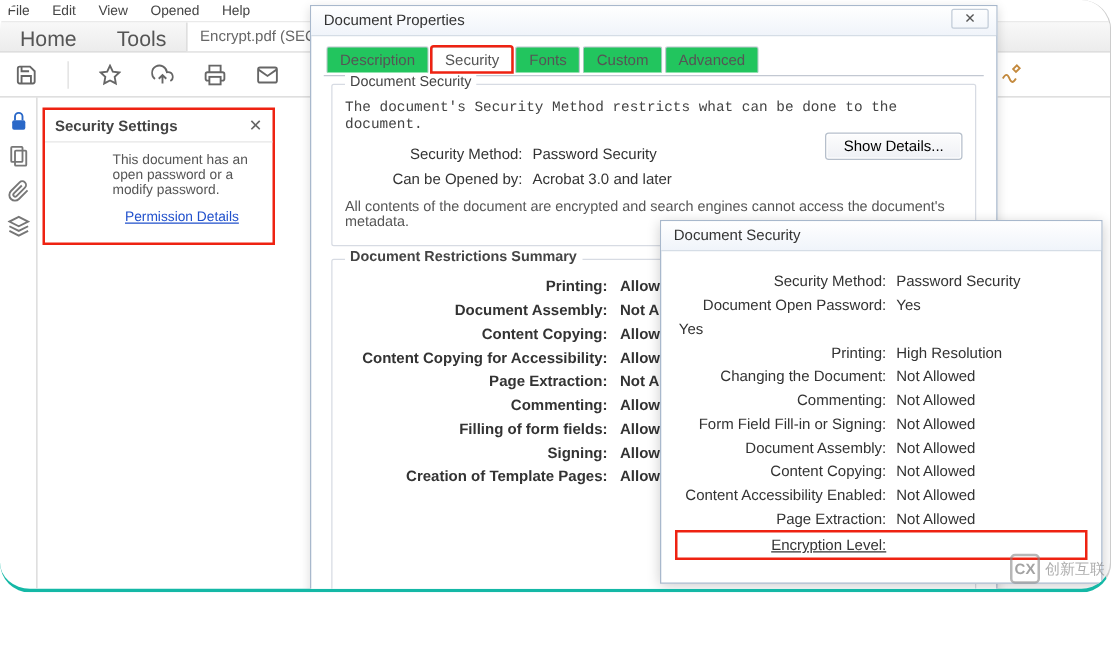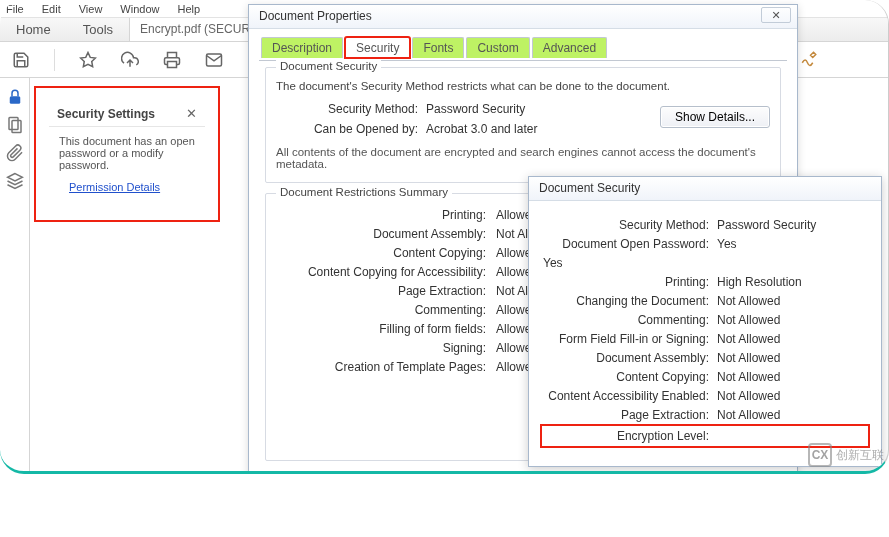--- a/index.html
+++ b/index.html
@@ -3,81 +3,81 @@
 <meta charset="utf-8">
 <style>
   * { box-sizing: border-box; }
   html, body { margin:0; padding:0; font-family: "Segoe UI", Tahoma, sans-serif; font-size:12px; color:#333; background:#fff; }
   .app { width:889px; height:474px; position:relative; overflow:hidden; border-right:1px solid #ccc; border-bottom:3px solid #14b8a6;border-radius:24px;}
   
   .menubar { height:18px; padding:0 4px; font-size:11px; color:#444; display:flex; gap:14px; align-items:center; border-bottom:1px solid #e3e3e3;}
   .menubar span { padding:1px 2px; }
   
   .tabrow { height:24px; background:linear-gradient(#f8f8f8,#ececec); border-bottom:1px solid #d5d5d5; display:flex; align-items:stretch; position:relative;}
-  .bigtab { padding:4px 16px 0 16px; font-size:13px; color:#555;}
+  .bigtab { padding:4px 16px 0 16px; font-size:17px; color:#555;}
   .filetab { border-left:1px solid #d5d5d5; padding:4px 30px 0 10px; font-size:12px; color:#666; background:#fff; position:relative;}
   .filetab .x { position:absolute; right:8px; top:5px; font-size:11px;}
   
   .icontb { height:36px; border-bottom:1px solid #d5d5d5; display:flex; align-items:center; gap:24px; padding:0 12px; position:relative;}
   .icontb .ico { width:18px; height:18px; color:#666; display:flex; align-items:center; justify-content:center;}
   .icontb .sep { width:1px; height:22px; background:#ddd;}
   .rightico { position:absolute; right:70px; top:8px; display:flex; gap:26px;}
   
   .leftrail { position:absolute; left:0; top:78px; bottom:0; width:30px; border-right:1px solid #d5d5d5;}
   .leftrail .ico { width:18px; height:18px; margin:10px auto; color:#777; display:block;}
   
-  .leftpanel { position:absolute; left:34px; top:86px; width:186px; border:2px solid #e21; padding:13px;}
+  .leftpanel { position:absolute; left:34px; top:86px; width:186px; border:2px solid #e21; padding:0;}
   .lp-title { display:flex; align-items:center; padding:5px 8px; border-bottom:1px solid #e6e6e6;}
   .lp-title b { font-size:12px; font-weight:600; color:#444; flex:1;}
-  .lp-body { padding:8px 10px 14px 10px; font-size:11px; color:#555;}
+  .lp-body { padding:8px 10px 14px 10px; font-size:11px; color:#555;margin-left:44px;}
   .permlink { color:#2050cc; text-decoration:underline; margin-top:10px; display:inline-block; margin-left:10px;}
   
   .dlg1 { position:absolute; left:248px; top:4px; width:550px; height:516px; border:1px solid #a8b8cc; background:#fff; box-shadow:0 2px 8px rgba(0,0,0,.15);}
   .dlg1-title { height:24px; border-bottom:1px solid #d5dde6; background:linear-gradient(#fff,#f0f4fa); padding:4px 10px; font-size:12px; color:#333; position:relative;}
   .winX { position:absolute; right:6px; top:2px; border:1px solid #c2ccd8; border-radius:2px; width:30px; height:16px; font-size:11px; text-align:center; line-height:14px; color:#555;}
   .tabs { display:flex; gap:0; margin:8px 0 0 12px;}
-  .tab { border:1px solid #c2c8d2; border-bottom:none; background:#bef264; padding:3px 10px; font-size:12px; margin-right:2px; border-radius:2px 2px 0 0; color:#555;}
+  .tab { border:1px solid #c2c8d2; border-bottom:none; background:#22c55e; padding:3px 10px; font-size:12px; margin-right:2px; border-radius:2px 2px 0 0; color:#555;}
   .tab.active { background:#fff; }
   .secHL { outline:2px solid #e21; outline-offset:-1px;}
   .dlg1-body { border-top:1px solid #c2c8d2; margin:2px 10px 10px 10px; height:468px; padding:6px 6px;}
   .fieldset { border:1px solid #d7dbe3; border-radius:2px; padding:8px 10px 12px 10px; margin-bottom:10px; position:relative;}
   .fs-legend { position:absolute; top:-8px; left:10px; background:#fff; padding:0 4px; font-size:11.5px; color:#444;}
   .row { display:flex; margin:6px 0;}
   .row .lab { width:150px; text-align:right; padding-right:8px; color:#333;}
   .row .val { color:#333;}
-  .intro { font-size:11.5px; color:#444; margin:4px 0 10px 0;}
+  .intro { font-size:11.5px; color:#444; margin:4px 0 10px 0;font-family:Liberation Mono, monospace;}
   .note { font-size:11.5px; color:#555; margin-top:10px;}
   .btn { border:1px solid #b6bfcb; background:linear-gradient(#fdfdfd,#eef0f5); border-radius:3px; padding:3px 14px; font-size:12px; box-shadow:inset 0 0 0 1px #fff;}
   .btn.details { position:absolute; right:10px; top:38px;text-align:right;}
   .restRow { display:flex; margin:5px 0;}
   .restRow .lab { width:220px; text-align:right; padding-right:10px;}
   .restRow .val { width:120px;}
   
   .dlg2 { position:absolute; left:528px; top:176px; width:354px; border:1px solid #a8b8cc; background:#fff; box-shadow:0 2px 10px rgba(0,0,0,.2);}
   .dlg2-title { height:24px; border-bottom:1px solid #d5dde6; background:linear-gradient(#fff,#f0f4fa); padding:4px 10px; font-size:12px;}
   .dlg2-body { padding:12px 14px 16px 14px;}
   .dRow { display:flex; margin:5px 0;}
   .dRow .lab { width:174px; text-align:right; padding-right:8px;}
   .dRow .val { flex:1;}
-  .encHL { outline:2px solid #e21; outline-offset:1px; padding:2px 0;}
+  .encHL { outline:2px solid #e21; outline-offset:1px; padding:2px 0;text-decoration:underline;}
   
   .wm { position:absolute; right:4px; bottom:4px; opacity:.6; font-size:12px; color:#777; display:flex; align-items:center; gap:4px;}
   .wm .logo { width:24px; height:24px; border:2px solid #888; border-radius:4px; display:flex; align-items:center; justify-content:center; font-weight:bold; color:#666;}
   svg { display:block;}
 </style>
 </head>
 <body>
 
 <div class="app">
 
   <div class="menubar">
     <span>File</span>
     <span>Edit</span>
     <span>View</span>
-    <span>Window</span>
+    <span>Opened</span>
     <span>Help</span>
   </div>
 
   <div class="tabrow">
     <div class="bigtab">Home</div>
     <div class="bigtab">Tools</div>
     <div class="filetab">
       <span>Encrypt.pdf (SECUR...</span>
       <span class="x">✕</span>
     </div>
@@ -196,21 +196,21 @@
         <div class="row">
           <span class="lab">Security Method:</span>
           <span class="val">Password Security</span>
         </div>
         <div class="row">
           <span class="lab">Can be Opened by:</span>
           <span class="val">Acrobat 3.0 and later</span>
         </div>
         <div class="note">All contents of the document are encrypted and search engines cannot access the document's metadata.</div>
       </div>
-      <div class="fieldset" style="height:268px;">
+      <div class="fieldset" style="height:268px;font-weight:bold;">
         <span class="fs-legend">Document Restrictions Summary</span>
         <div id="restContainer" style="margin-top:6px;">
             <div class="restRow">
               <span class="lab">Printing:</span>
               <span class="val">Allowed</span>
             </div>
             <div class="restRow">
               <span class="lab">Document Assembly:</span>
               <span class="val">Not Allowed</span>
             </div>

